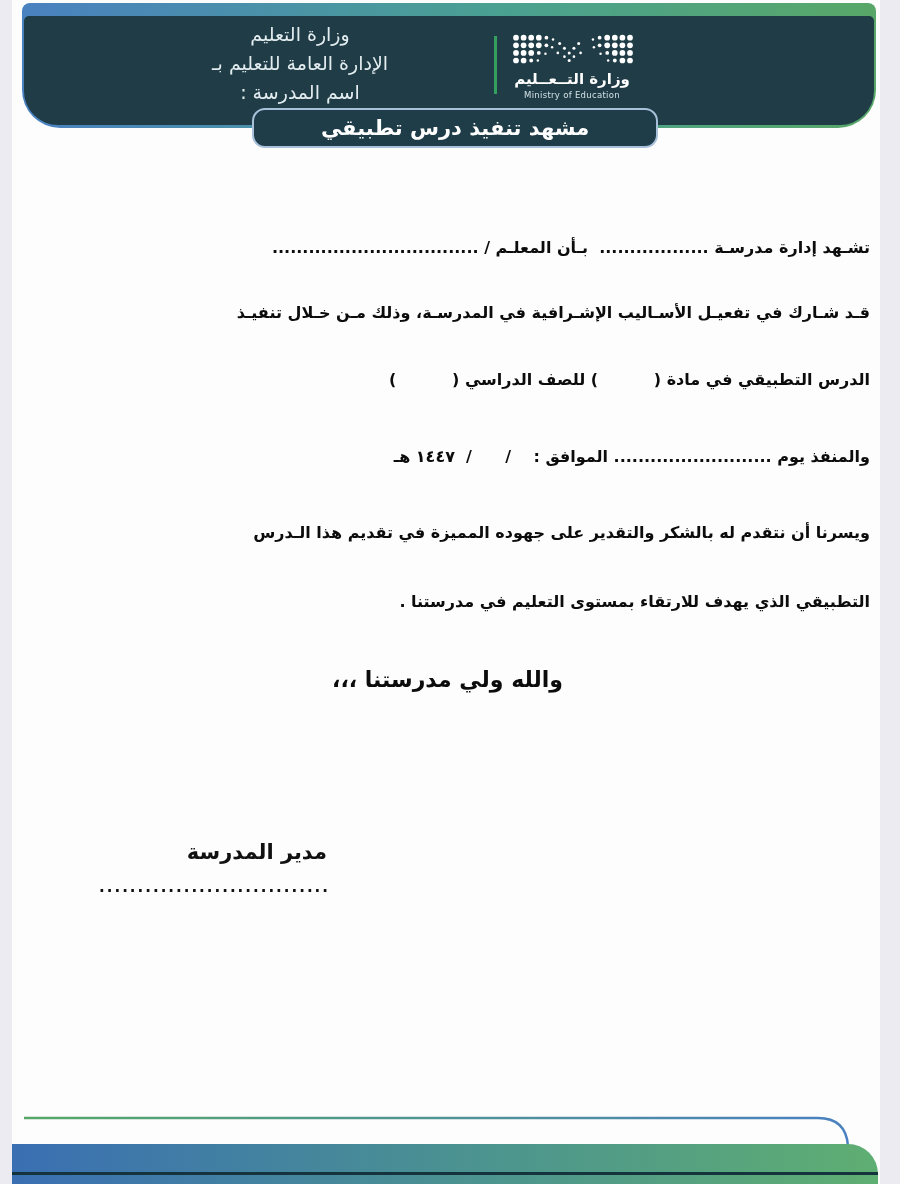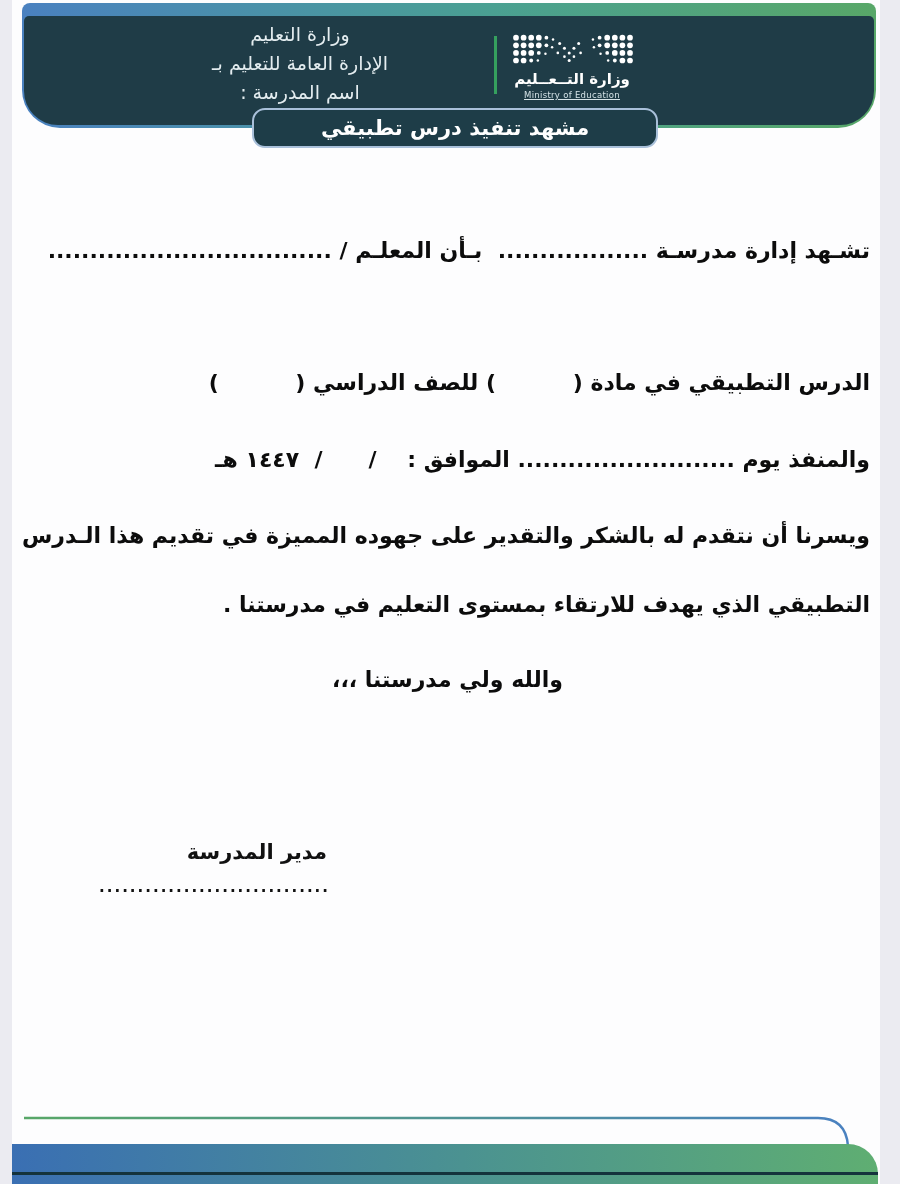--- a/index.html
+++ b/index.html
@@ -28,32 +28,32 @@
     position:absolute;left:160px;top:20px;width:280px;z-index:2;
     direction:rtl;text-align:center;
     color:#e4edf0;font-size:19px;line-height:29px;
   }
   .logo-block{position:absolute;left:494px;top:30px;width:150px;height:78px;z-index:2;}
   .logo-bar{position:absolute;left:0;top:6px;width:3px;height:58px;background:#35a05e;}
   .logo-dots{position:absolute;left:13px;top:2px;}
   .logo-ar{position:absolute;left:8px;top:40px;width:140px;text-align:center;
     color:#ffffff;font-size:15px;font-weight:bold;direction:rtl;}
   .logo-en{position:absolute;left:8px;top:60px;width:140px;text-align:center;
-    color:#d4e2e6;font-size:8.5px;letter-spacing:.3px;text-decoration:underline;}
+    color:#d4e2e6;font-size:8.5px;letter-spacing:.3px;}
   .pill{
     position:absolute;left:252px;top:108px;width:402px;height:36px;z-index:5;
     background:#1e3d48;border:2px solid #a9c0da;border-radius:13px;
     display:flex;align-items:center;justify-content:center;
     color:#ffffff;font-size:21px;font-weight:bold;direction:rtl;
   }
   
   .bline{
     position:absolute;right:30px;z-index:2;
     direction:rtl;white-space:pre;
-    color:#0c0c0c;font-size:22px;font-weight:bold;
+    color:#0c0c0c;font-size:16px;font-weight:bold;
   }
   .closing{
     position:absolute;right:337px;top:667px;z-index:2;
     direction:rtl;white-space:pre;
     color:#0c0c0c;font-size:22px;font-weight:bold;
   }
   .sig-label{
     position:absolute;right:573px;top:840px;z-index:2;
     direction:rtl;color:#111;font-size:21px;font-weight:600;
   }
@@ -143,20 +143,21 @@
         <circle cx="95" cy="23" r="1.3"></circle>
         <circle cx="103" cy="30" r="1.3"></circle>
     </svg>
     <div class="logo-ar">وزارة التــعــليم</div>
     <div class="logo-en">Ministry of Education</div>
   </div>
 
   <div class="pill">مشهد تنفيذ درس تطبيقي</div>
 
   <div class="bline" style="top:238px">تشـهد إدارة مدرسـة ..................  بـأن المعلـم / ..................................</div>
+  <div class="bline" style="top:303px">قـد شـارك في تفعيـل الأسـاليب الإشـرافية في المدرسـة، وذلك مـن خـلال تنفيـذ</div>
   <div class="bline" style="top:370px">الدرس التطبيقي في مادة (          ) للصف الدراسي (          )</div>
   <div class="bline" style="top:447px">والمنفذ يوم .......................... الموافق :    /      /  ١٤٤٧ هـ</div>
   <div class="bline" style="top:523px">ويسرنا أن نتقدم له بالشكر والتقدير على جهوده المميزة في تقديم هذا الـدرس</div>
   <div class="bline" style="top:592px">التطبيقي الذي يهدف للارتقاء بمستوى التعليم في مدرستنا .</div>
 
   <div class="closing">والله ولي مدرستنا ،،،</div>
 
   <div class="sig-label">مدير المدرسة</div>
   <div class="sig-dots">..............................</div>
 

